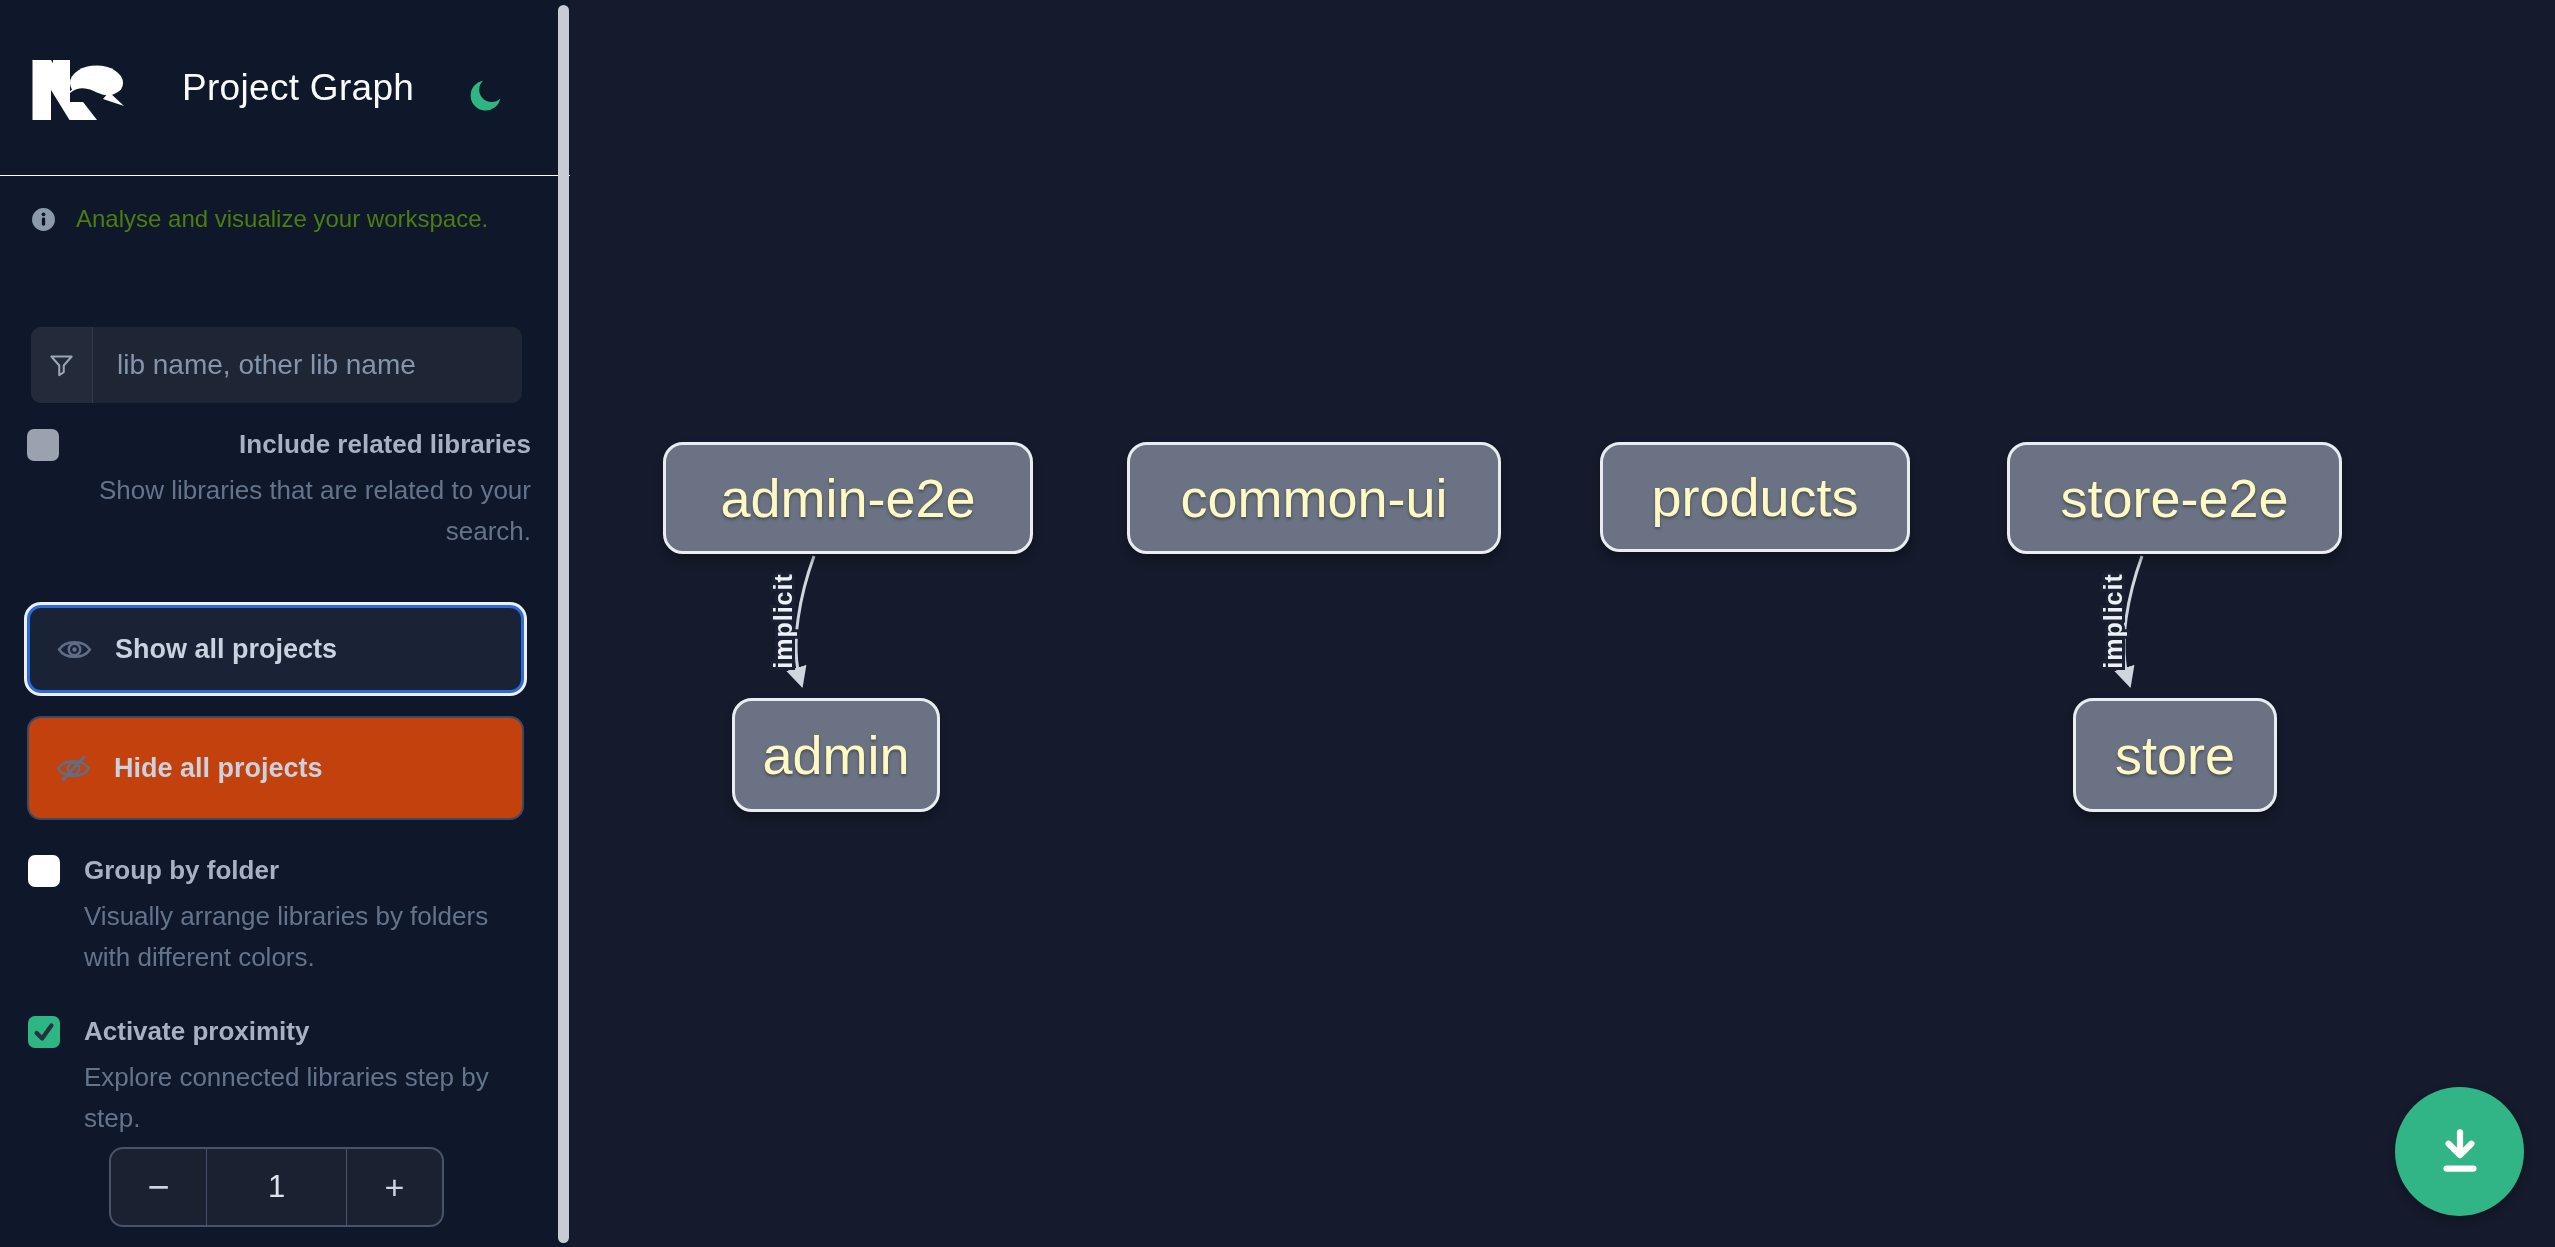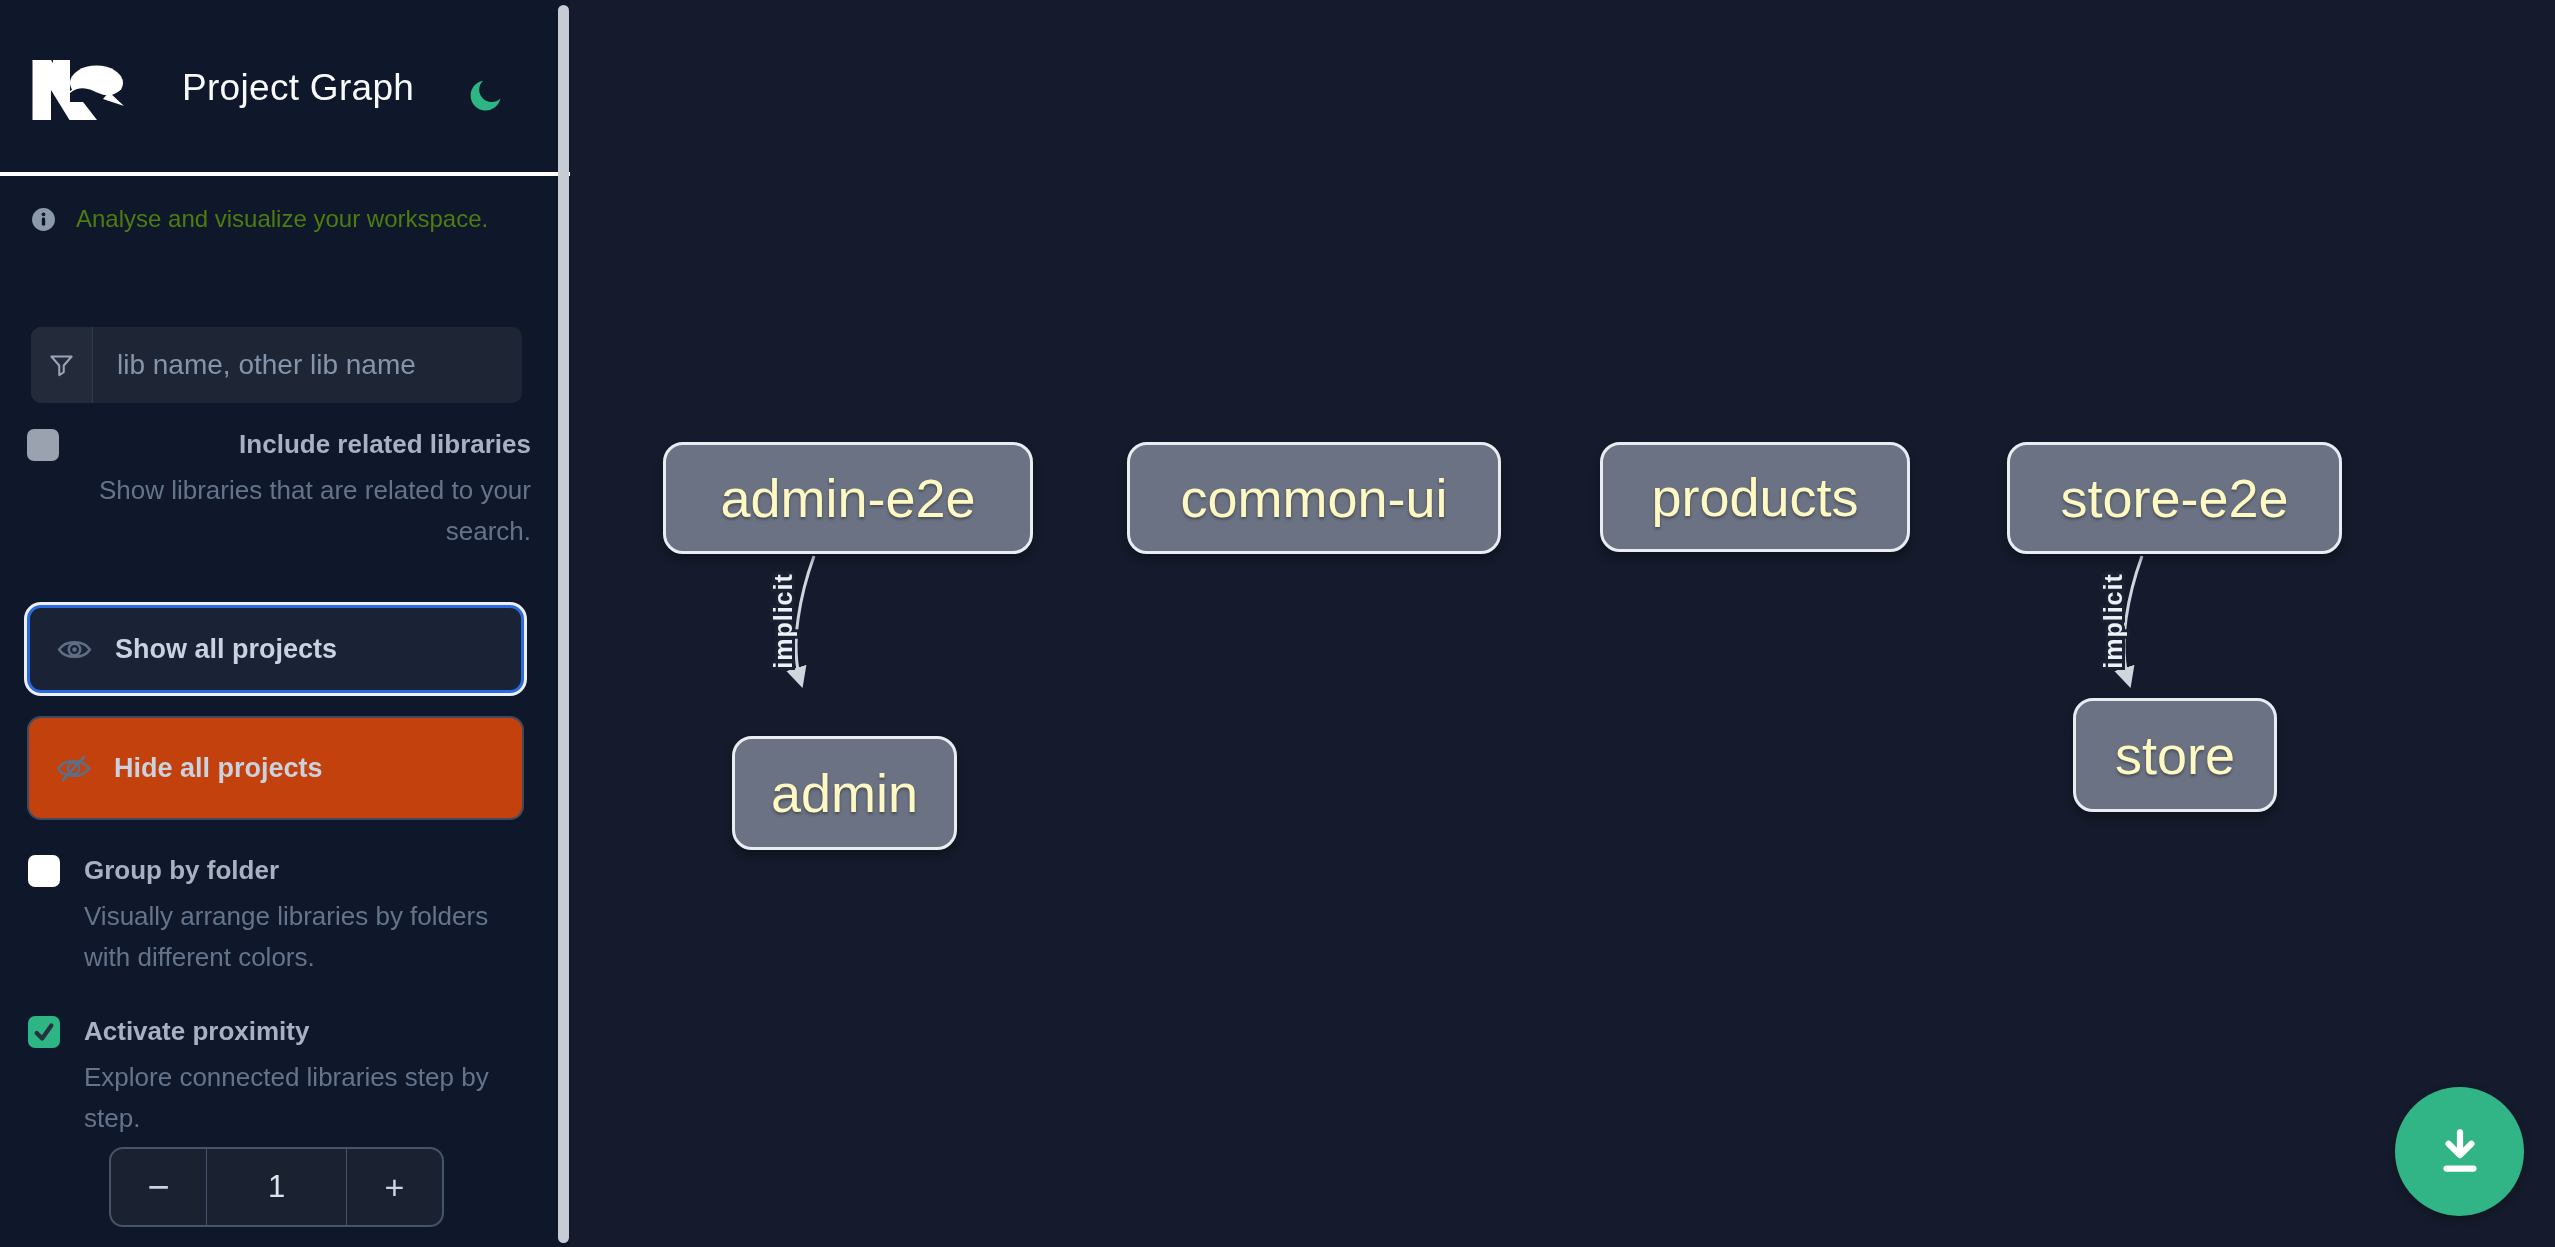--- a/index.html
+++ b/index.html
@@ -7,21 +7,21 @@
               font-family:"Liberation Sans", sans-serif; }
   .app { position:relative; width:2555px; height:1247px; }
 
   
   .sidebar { position:absolute; left:0; top:0; width:570px; height:1247px;
              background:#0f172a; }
   .sb-scroll-thumb { position:absolute; right:1px; top:5px; width:11px; height:1238px;
              background:#c7ccd4; border-radius:6px; }
 
   .header { position:absolute; left:0; top:0; width:570px; height:176px;
-            border-bottom:4px solid #ffffff; }
+            border-bottom:1px solid #ffffff; }
   .nx-logo { position:absolute; left:27px; top:60px; width:100px; height:65px; }
   .app-title { position:absolute; left:182px; top:0; height:176px; display:flex;
             align-items:center; color:#f8fafc; font-size:37px; font-weight:500;
             letter-spacing:.3px; }
   .moon { position:absolute; left:468px; top:76px; width:37px; height:37px; cursor:pointer; }
 
   .tagline { position:absolute; left:31px; top:205px; display:flex; align-items:center;
             gap:20px; color:#4d7c0f; font-size:24px; }
   .tagline svg { flex-shrink:0; }
 
@@ -65,21 +65,21 @@
   .edges  { position:absolute; left:0; top:0; width:1985px; height:1247px; }
   .node { position:absolute; display:flex; align-items:center; justify-content:center;
           background:#6a7283; border:3px solid #e9edf2; border-radius:20px;
           color:#fef9c3; font-size:54px; cursor:pointer;
           text-shadow:0 2px 3px rgba(0,0,0,.35);
           box-shadow:0 6px 10px rgba(0,0,0,.30); }
   .n-admin-e2e { left:93px;   top:442px; width:370px; height:112px; }
   .n-common-ui { left:557px;  top:442px; width:374px; height:112px; }
   .n-products  { left:1030px; top:442px; width:310px; height:110px; }
   .n-store-e2e { left:1437px; top:442px; width:335px; height:112px; }
-  .n-admin     { left:162px;  top:736px; width:225px; height:114px; }
+  .n-admin     { left:162px;  top:698px; width:208px; height:114px; }
   .n-store     { left:1503px; top:698px; width:204px; height:114px; }
 
   .edge-label { font-size:25px; font-weight:700; fill:#eef1f5;
           stroke:#1a2133; stroke-width:6px; paint-order:stroke; letter-spacing:1px;
           font-family:"Liberation Sans", sans-serif; }
 
   .fab { position:absolute; left:1825px; top:1087px; width:129px; height:129px;
          border-radius:50%; background:#31b586; border:none; cursor:pointer;
          display:flex; align-items:center; justify-content:center;
          box-shadow:0 4px 10px rgba(0,0,0,.25); }

